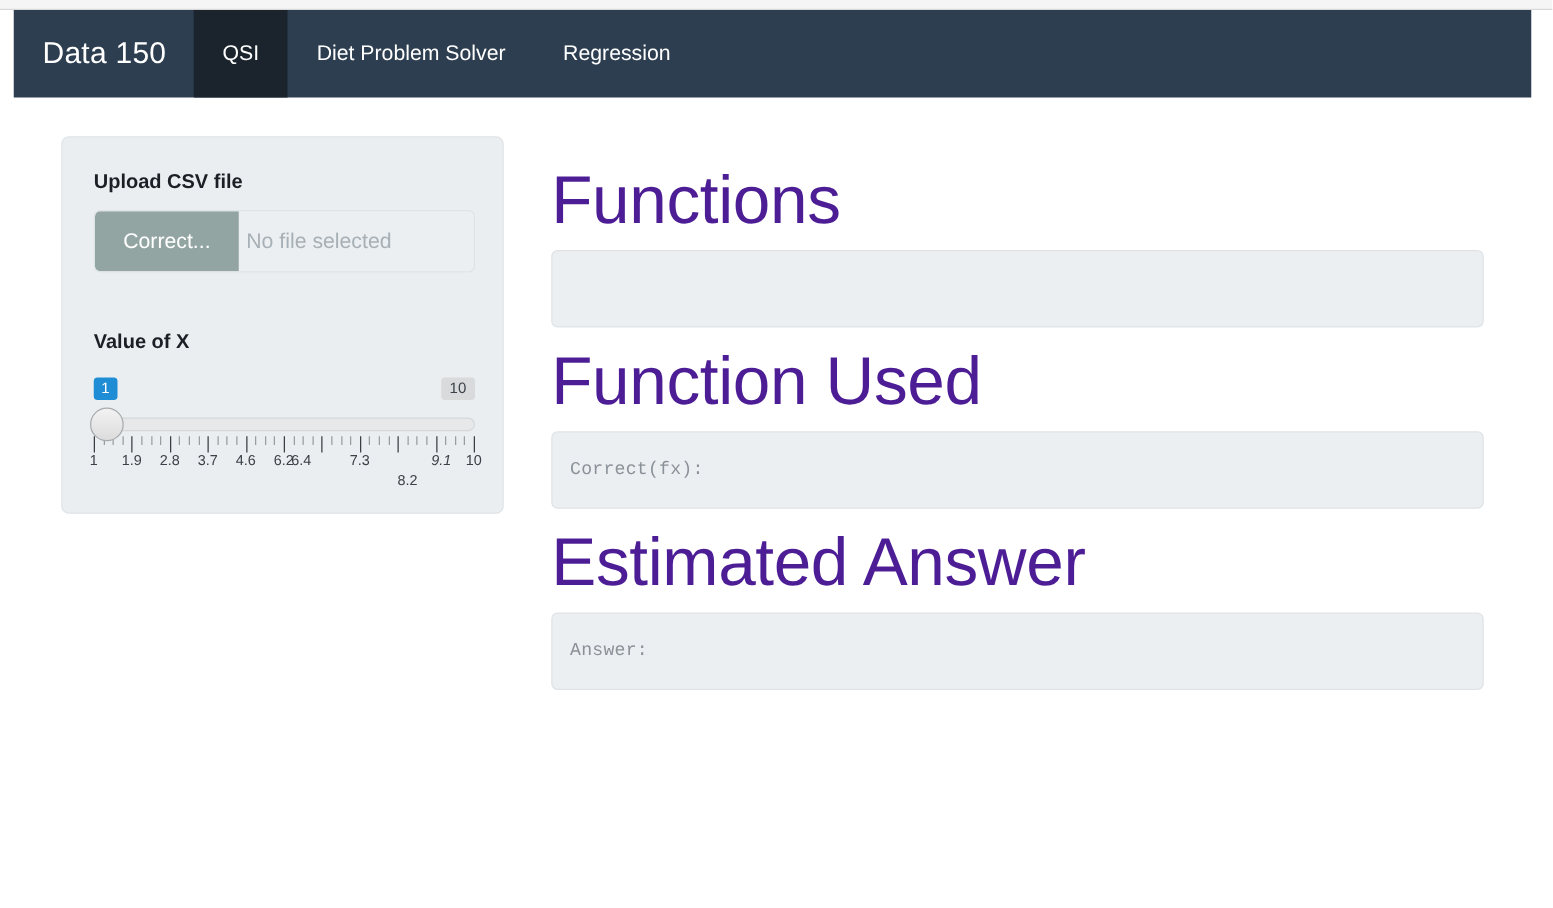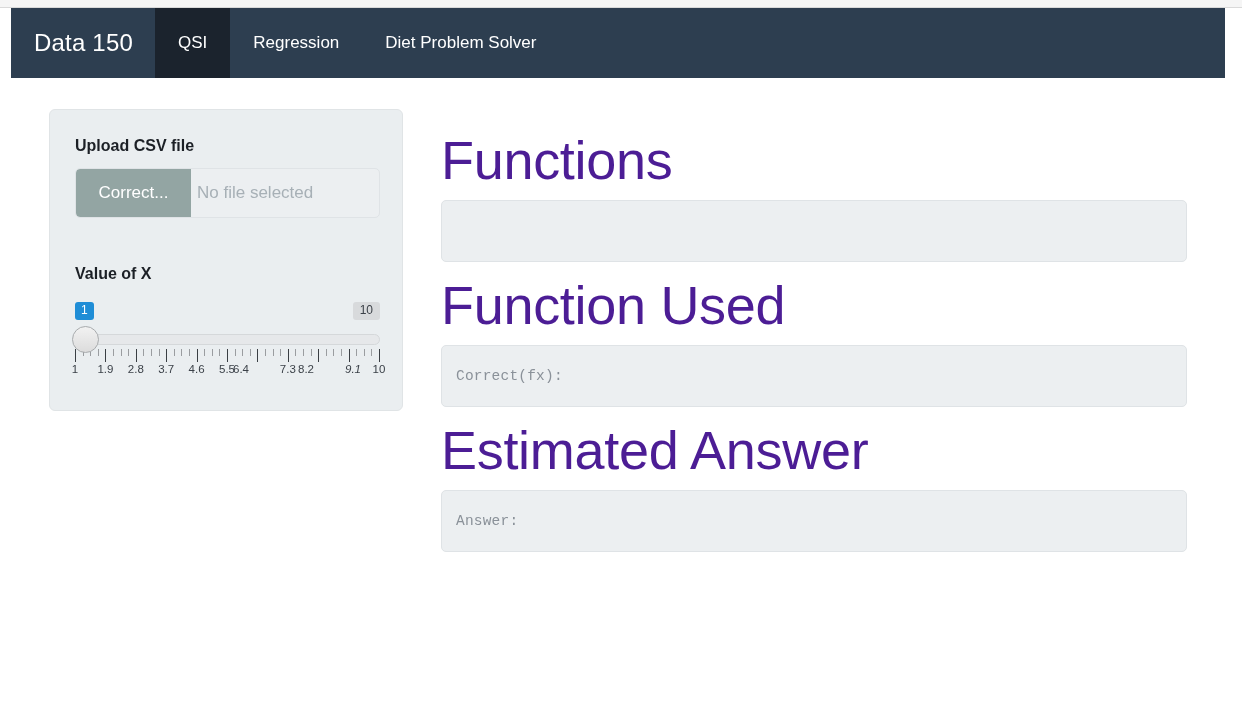--- a/index.html
+++ b/index.html
@@ -128,22 +128,22 @@
 </head>
 <body>
 
 <div id="page">
 
   <div class="top-strip"></div>
 
   <div class="navbar">
     <div class="brand">Data 150</div>
     <div class="nav-item active">QSI</div>
+    <div class="nav-item">Diet Problem Solver</div>
     <div class="nav-item">Regression</div>
-    <div class="nav-item">Diet Problem Solver</div>
   </div>
 
   <div class="content">
 
     <div class="well">
 
       <div class="field-label label-upload">Upload CSV file</div>
 
       <div class="file-input">
         <div class="browse-btn">Correct...</div>
@@ -199,24 +199,24 @@
             <div class="tick minor" style="left: 288.8px;"></div>
             <div class="tick minor" style="left: 296.4px;"></div>
             <div class="tick major" style="left: 304px;"></div>
           </div>
         <div class="tick-labels">
             <div class="tick-label" style="left: 0px;">1</div>
             <div class="tick-label" style="left: 30.4px;">1.9</div>
             <div class="tick-label" style="left: 60.8px;">2.8</div>
             <div class="tick-label" style="left: 91.2px;">3.7</div>
             <div class="tick-label" style="left: 121.6px;">4.6</div>
-            <div class="tick-label" style="left: 152px;">5.5</div>
+            <div class="tick-label" style="left: 152px;">6.2</div>
             <div class="tick-label" style="left: 166px;">6.4</div>
             <div class="tick-label" style="left: 212.8px;">7.3</div>
-            <div class="tick-label" style="left: 231px;">8.2</div>
+            <div class="tick-label" style="left: 251px; margin-top: 16px;">8.2</div>
             <div class="tick-label" style="left: 278px; font-style: italic;">9.1</div>
             <div class="tick-label" style="left: 304px;">10</div>
           </div>
       </div>
 
     </div>
 
     <div class="main">
 
       <h2 class="section-title title-functions">Functions</h2>

